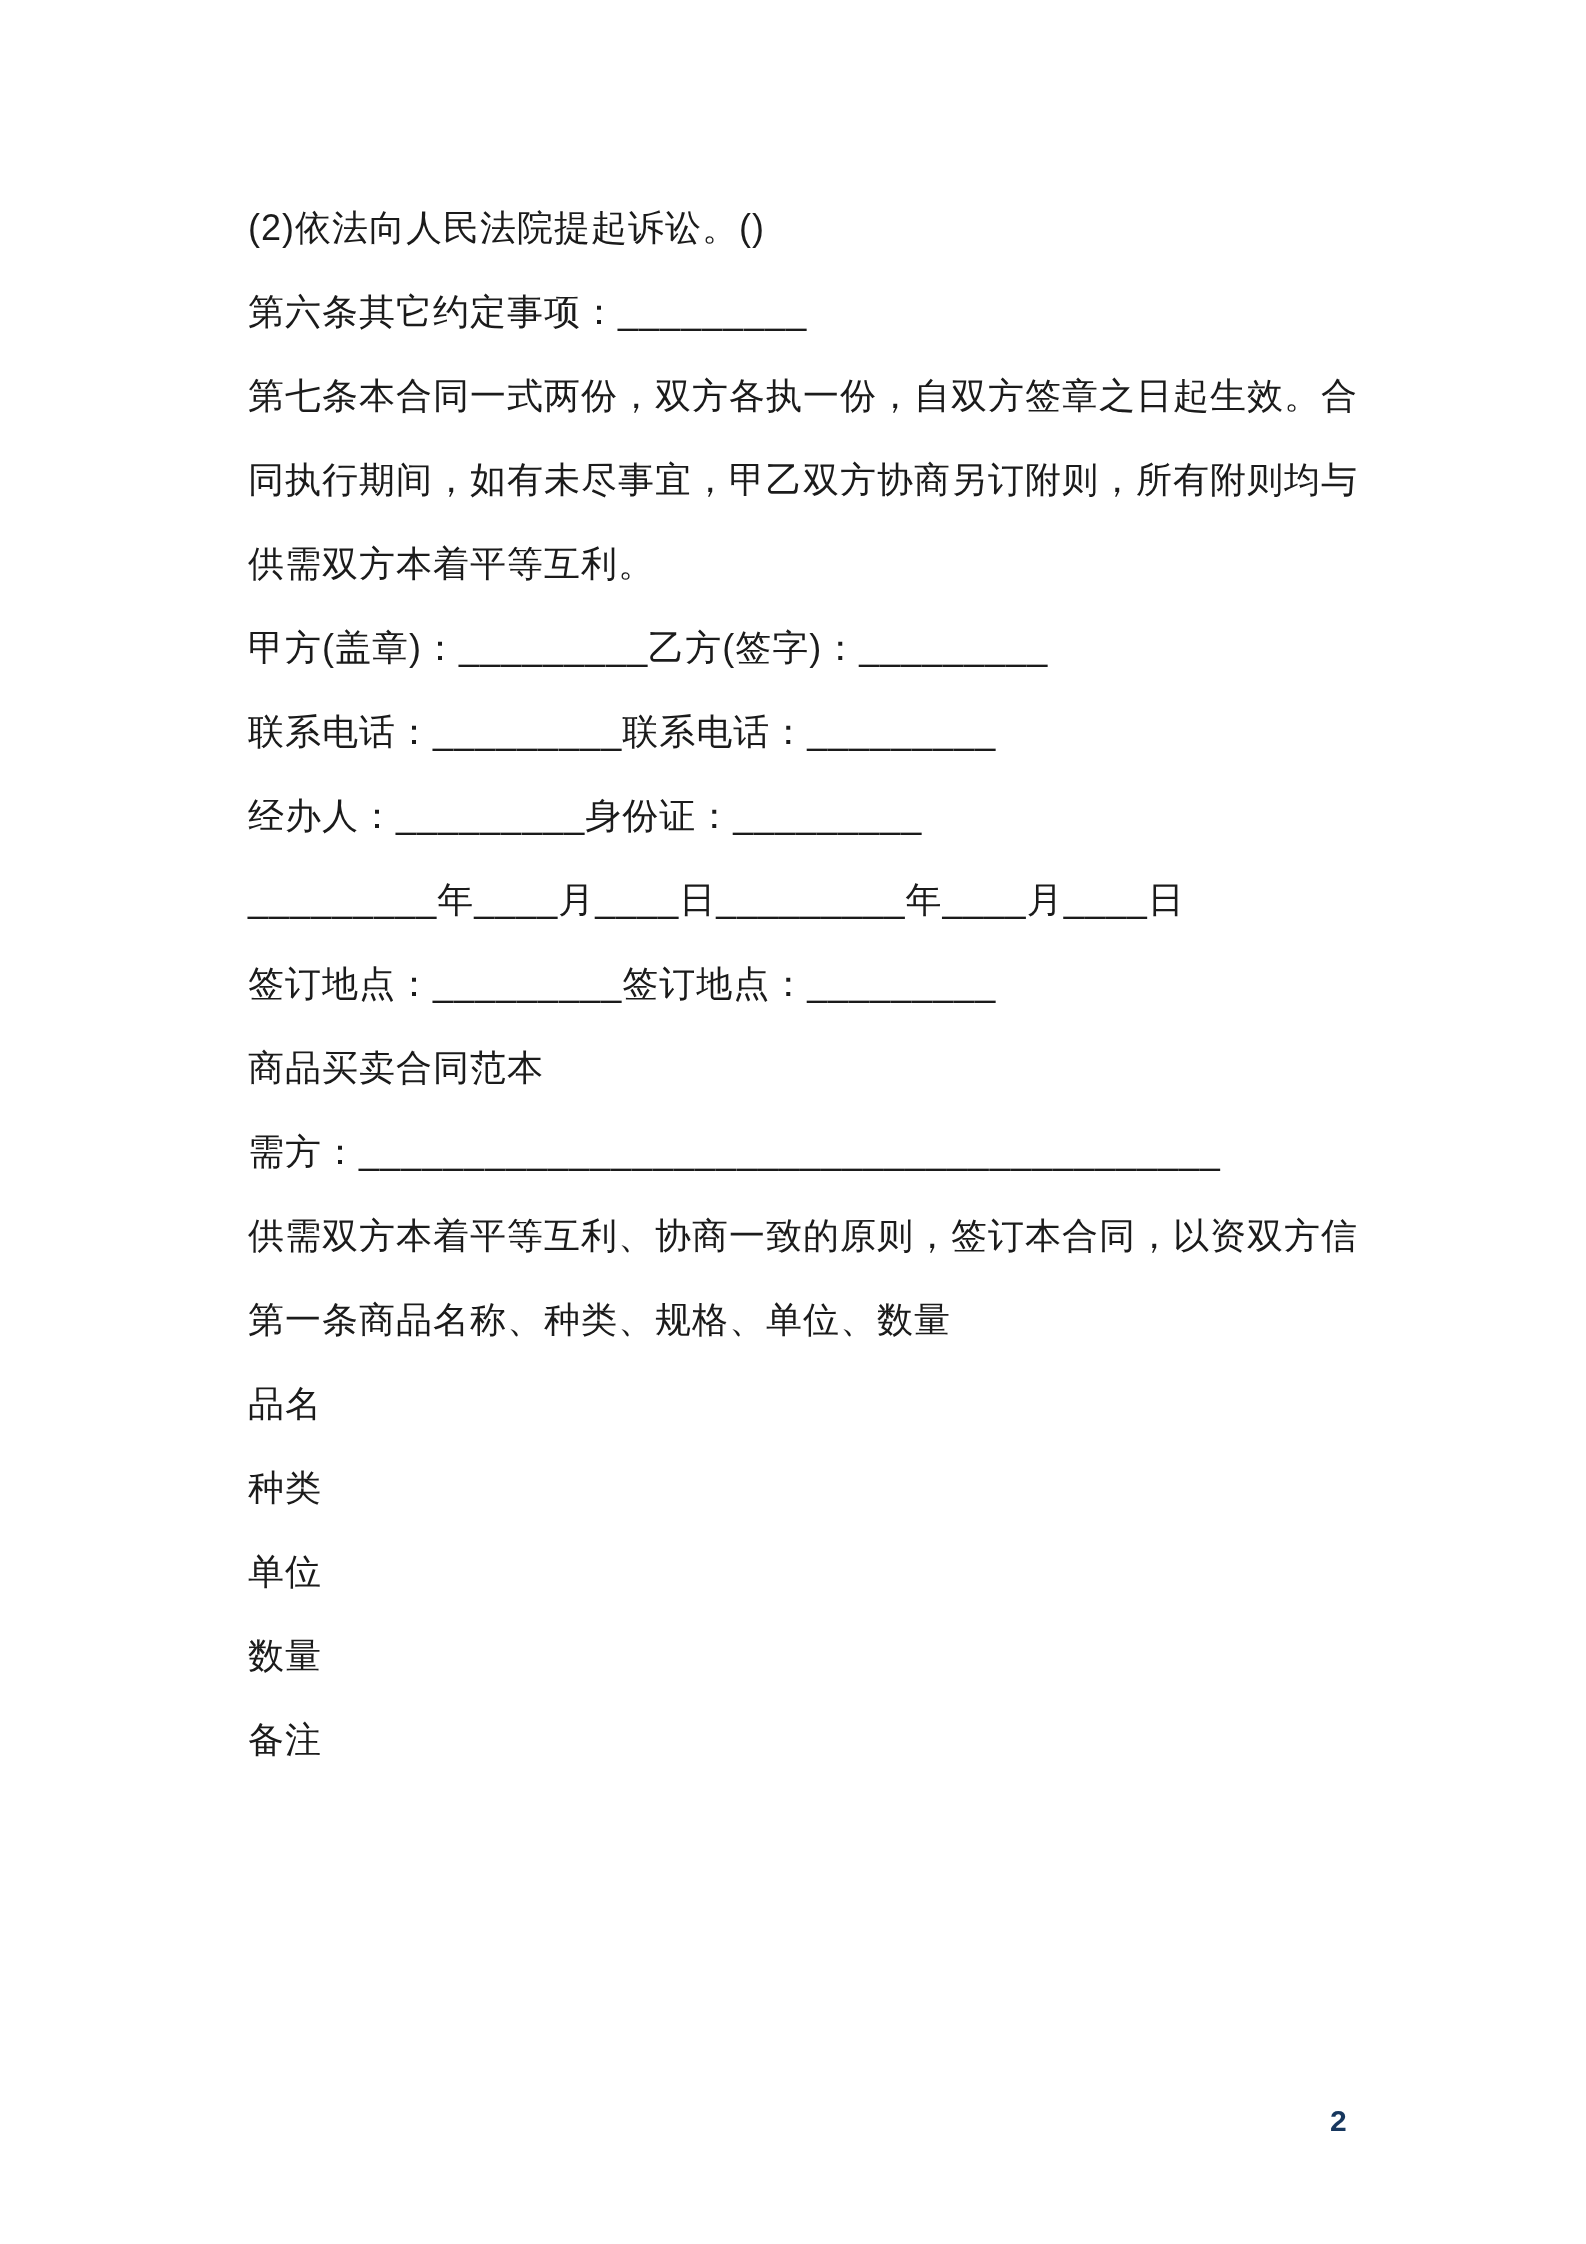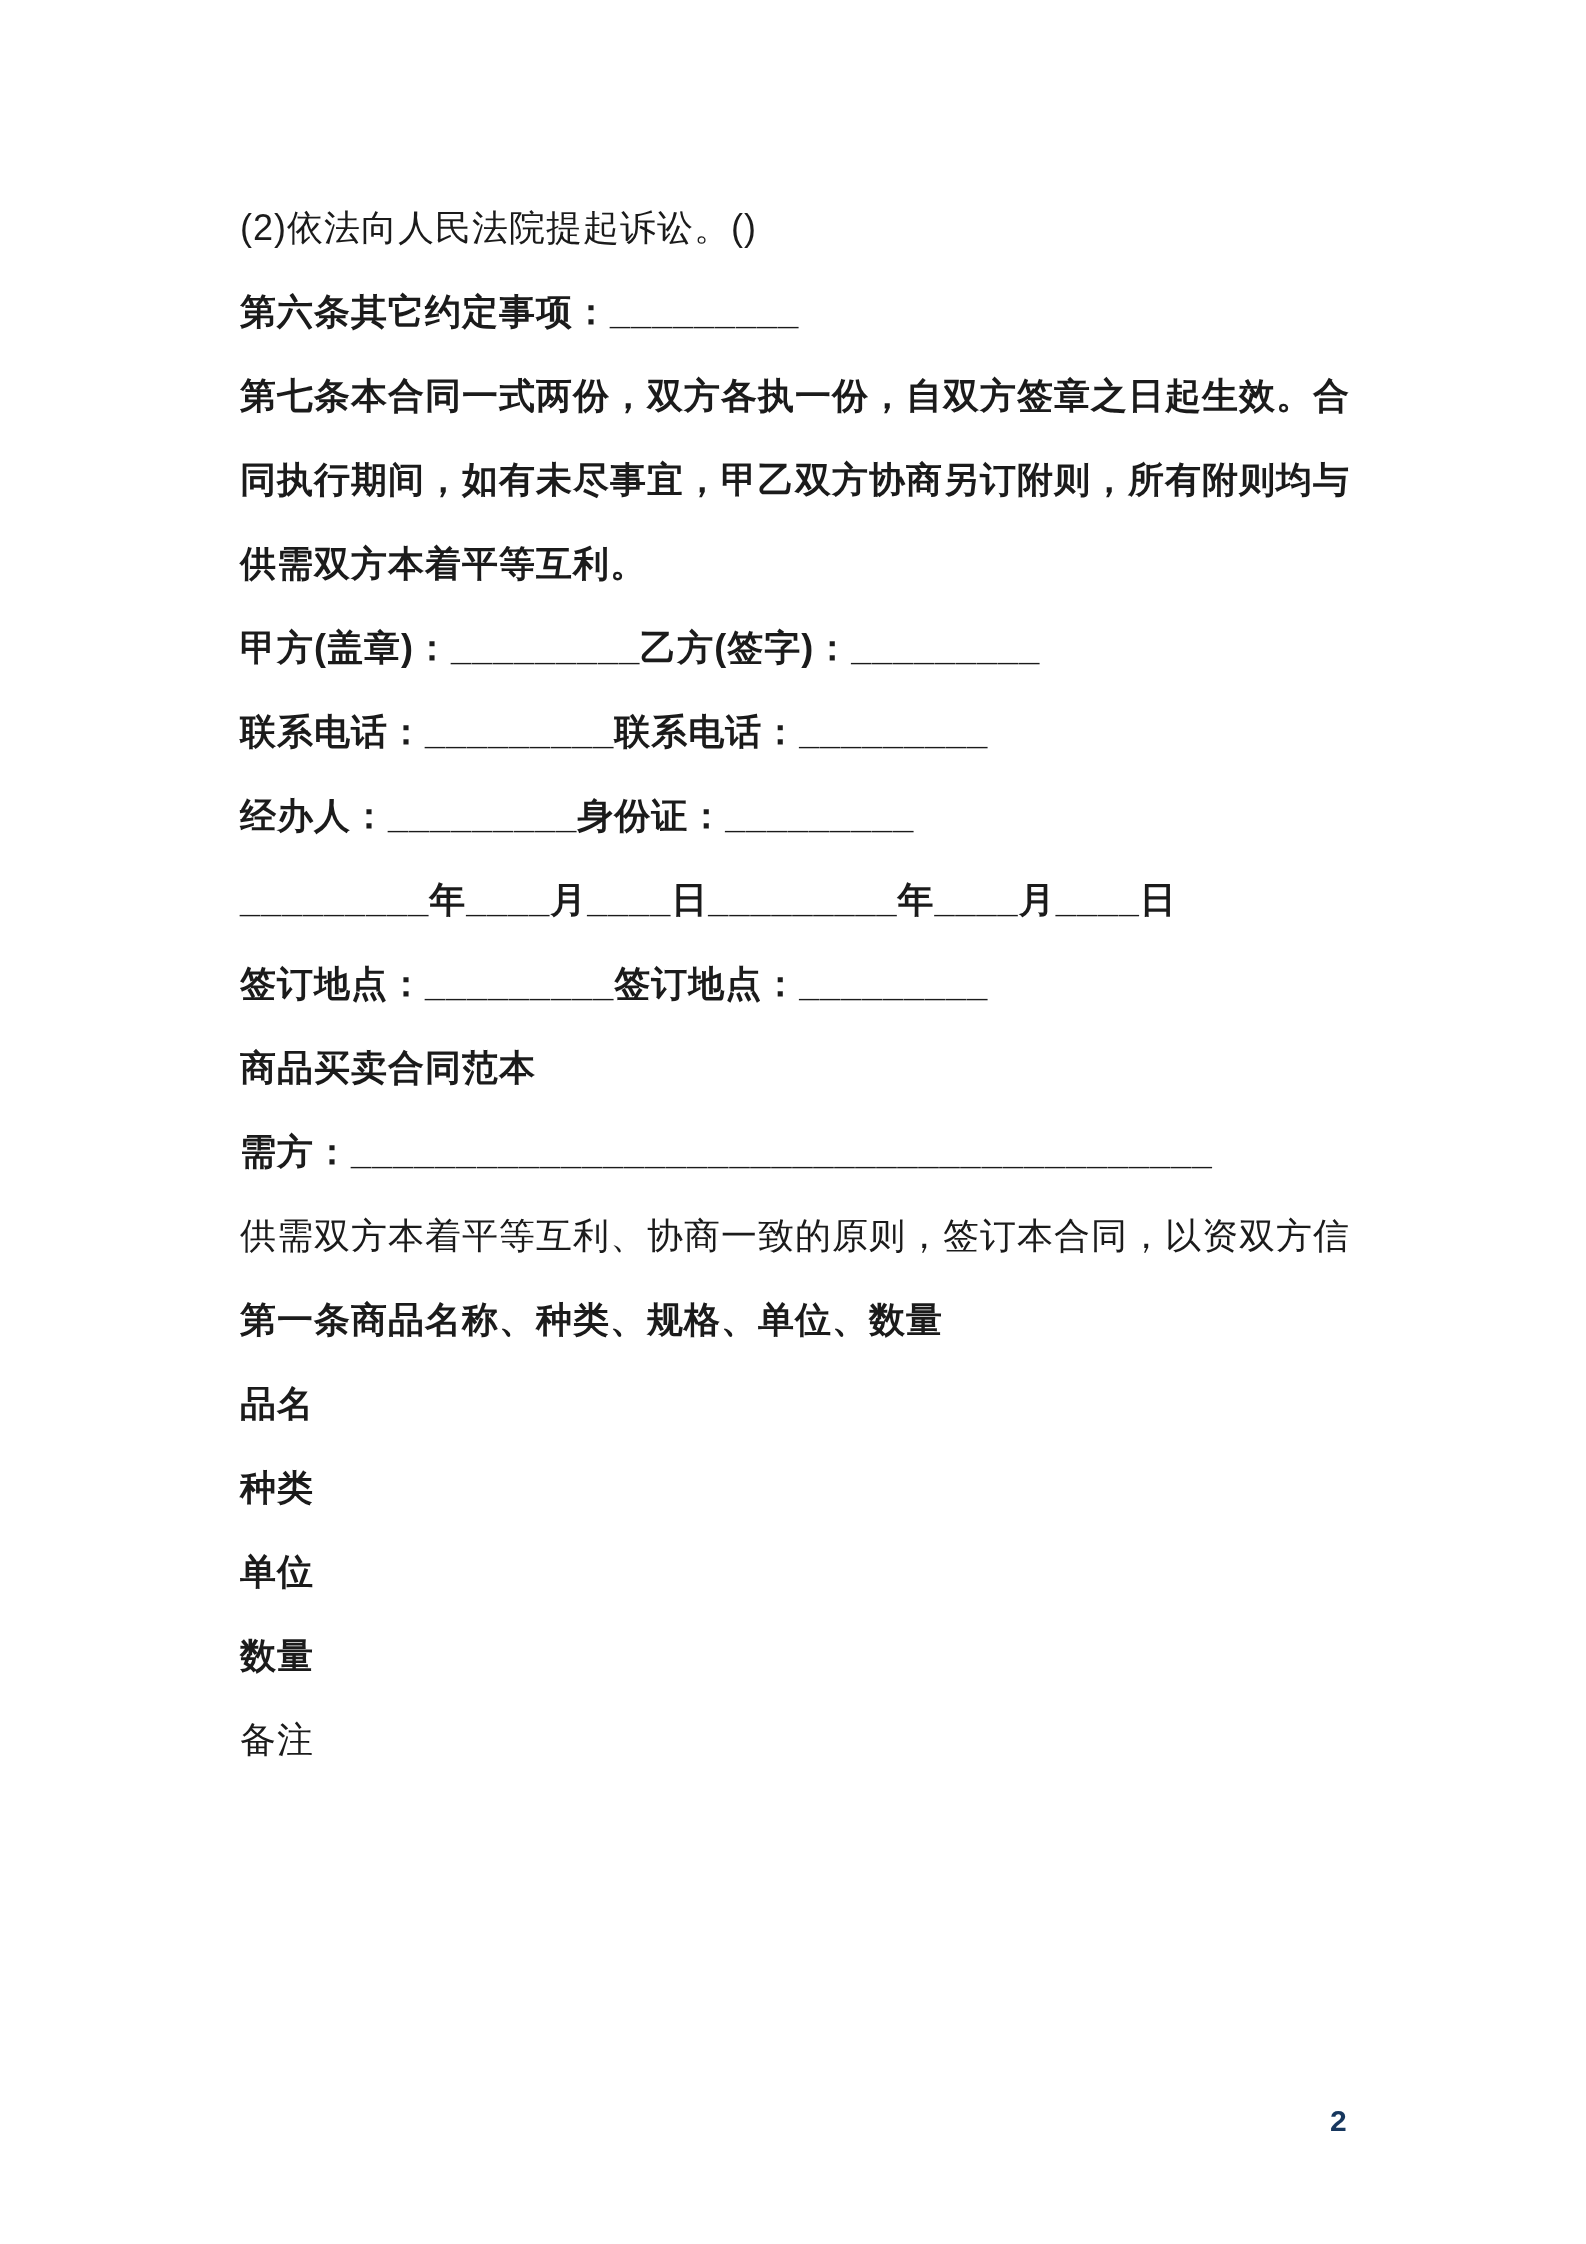--- a/index.html
+++ b/index.html
@@ -11,36 +11,36 @@
     position: relative;
     width: 1586px;
     height: 2244px;
     background: #ffffff;
     overflow: hidden;
     font-family: "Liberation Sans", "DejaVu Sans", sans-serif;
     color: #1b1b1b;
   }
   .content {
     position: absolute;
-    left: 240px;
+    left: 248px;
     top: 186px;
     right: 200px;
   }
   .line {
     height: 84px;
     display: flex;
     align-items: center;
     font-size: 36px;
     font-weight: 400;
     letter-spacing: 1px;
     white-space: nowrap;
     color: #1b1b1b;
   }
   .line.bold {
-    font-weight: 700;
+    font-weight: 400;
   }
   .page-number {
     position: absolute;
     left: 1330px;
     top: 2104px;
     font-size: 30px;
     font-weight: 700;
     color: #17375e;
   }
 </style>

